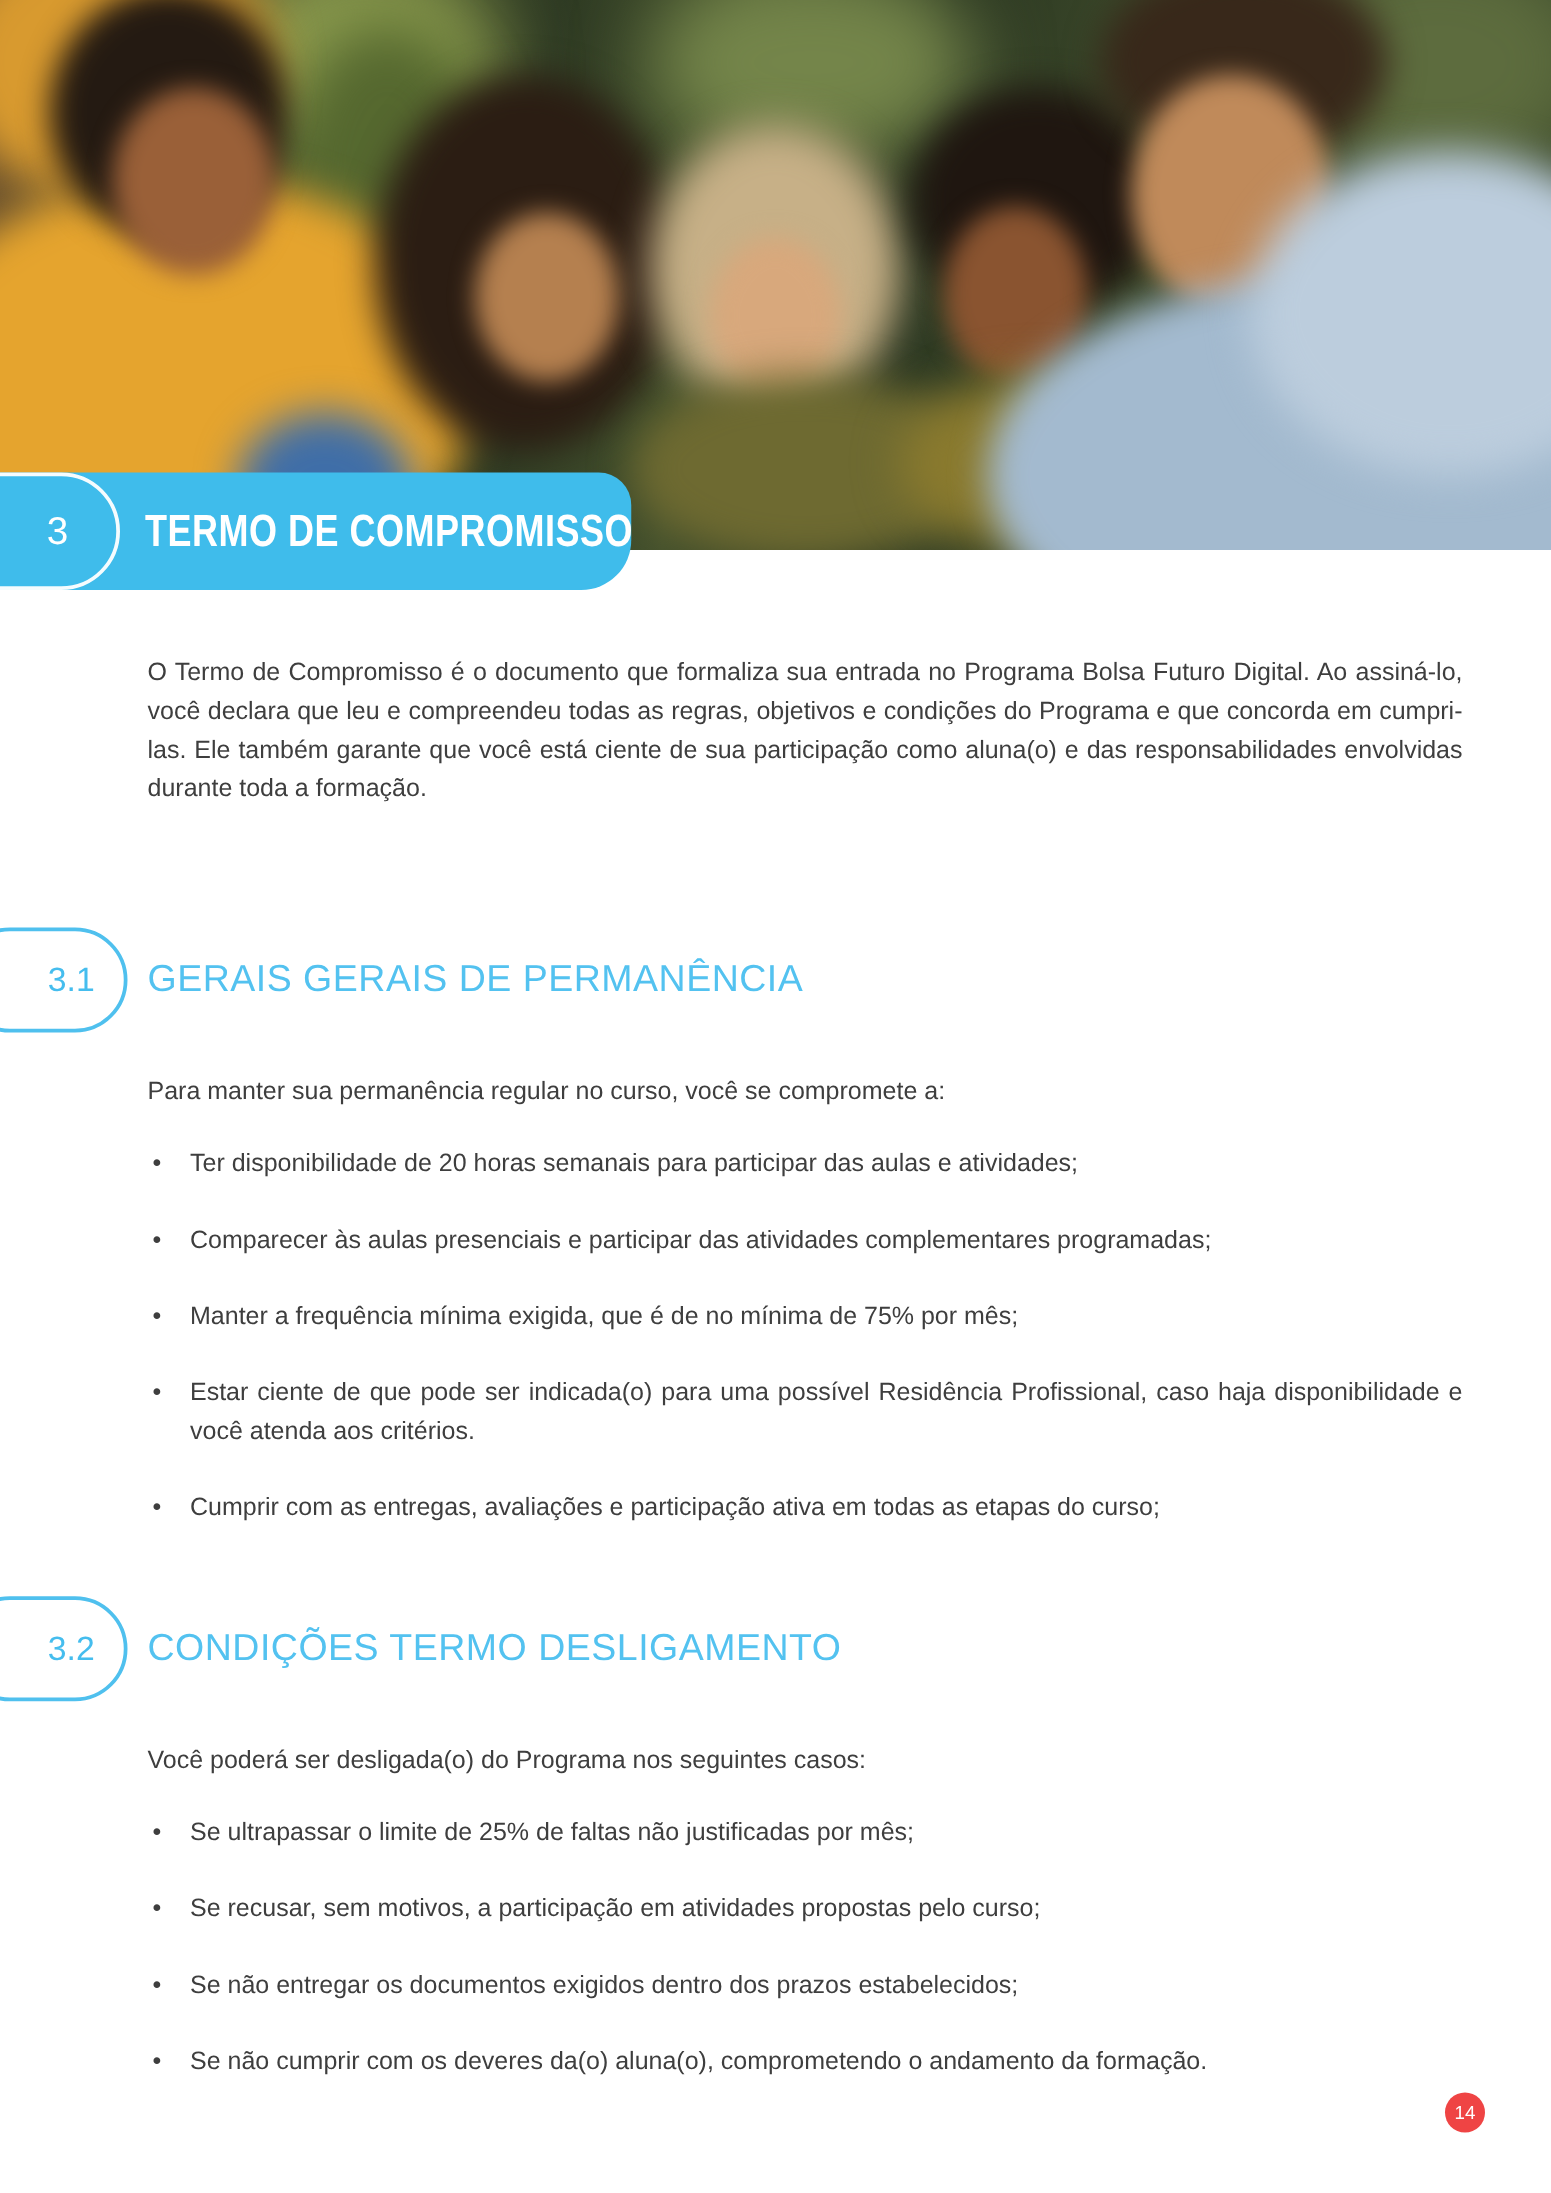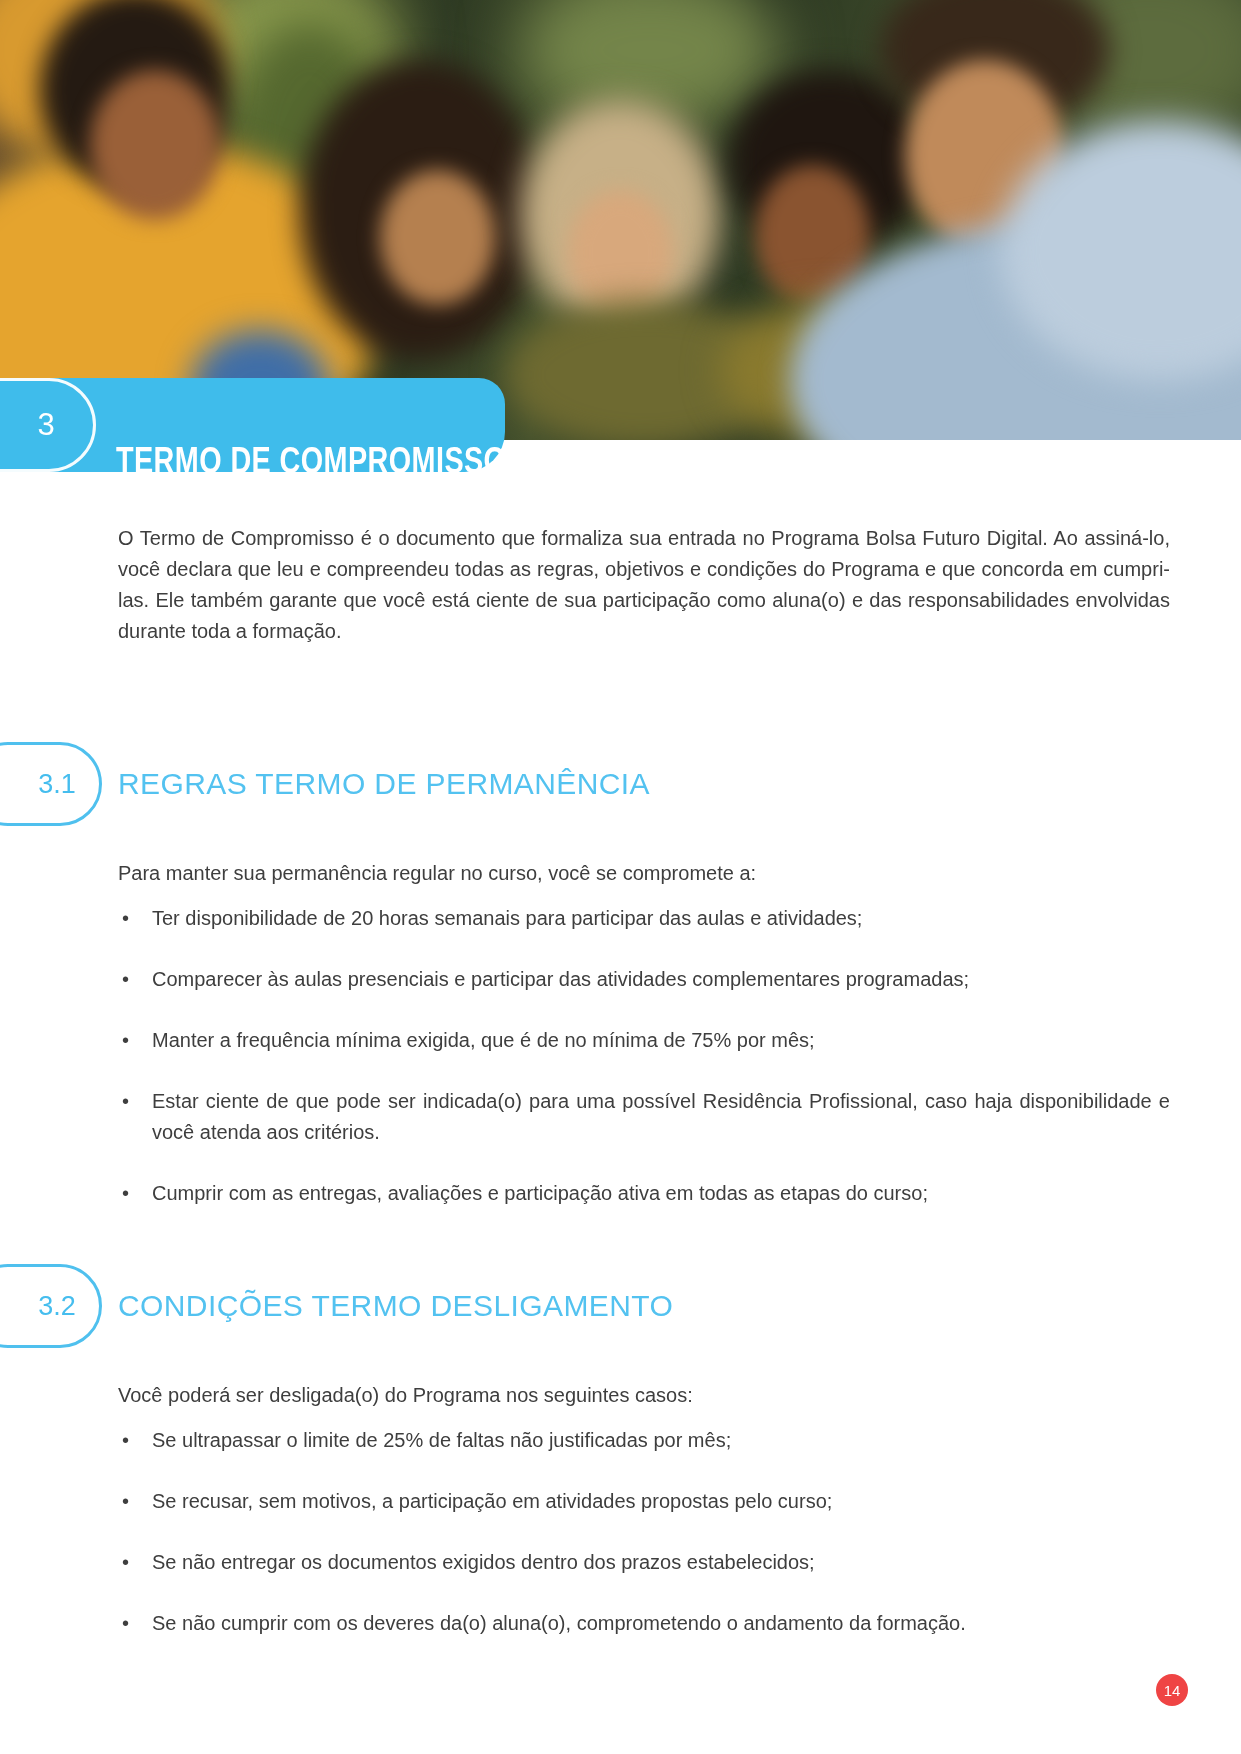--- a/index.html
+++ b/index.html
@@ -25,21 +25,20 @@
   }
   .chapter-badge {
     position:absolute; left:-46px; top:0; width:142px; height:94px;
     border:3px solid rgba(255,255,255,.95); border-radius:47px;
     display:flex; align-items:center; justify-content:center;
     padding-left:42px; color:#ffffff; font-size:31px;
   }
   .banner-title {
     position:absolute; left:116px; top:50%; transform:translateY(-50%);
     white-space:nowrap;
-    margin-top:36px;
   }
   .banner-title span {
     display:inline-block; transform:scaleX(.8); transform-origin:left center;
     color:#ffffff; font-weight:bold; font-size:36px; letter-spacing:.5px;
   }
 
   
   .content { position:relative; padding:523px 71px 0 118px; color:#3e3e3e; }
   .intro { font-size:20px; line-height:31px; text-align:justify; }
 
@@ -50,21 +49,21 @@
   .sec-badge {
     position:absolute; left:-152px; top:0; width:136px; height:84px;
     border:3px solid #4fc0ee; border-radius:42px;
     display:flex; align-items:center; justify-content:center;
     padding-left:46px; color:#45bdee; font-size:27px;
   }
   .sec-head h2 { font-size:30px; font-weight:400; color:#53c2f0; letter-spacing:.4px; }
 
   .lead { margin-top:32px; font-size:20px; line-height:31px; }
 
-  ul.rules { list-style:none; margin-top:14px; }
+  ul.rules { list-style:none; margin-top:27px; }
   ul.rules li {
     position:relative; padding-left:34px; margin-bottom:30px;
     font-size:20px; line-height:31px; text-align:justify;
   }
   ul.rules li::before { content:"•"; position:absolute; left:4px; top:0; color:#3e3e3e; }
 
   
   .page-num {
     position:absolute; left:1156px; top:1674px; width:32px; height:32px;
     border-radius:50%; background:#ef4444; color:#ffffff;
@@ -111,21 +110,21 @@
 
   <main class="content">
 
     <p class="intro">O Termo de Compromisso é o documento que formaliza sua entrada no Programa Bolsa Futuro Digital. Ao assiná-lo, você declara que leu e compreendeu todas as regras, objetivos e condições do Programa e que concorda em cumpri-las. Ele também garante que você está ciente de sua participação como aluna(o) e das responsabilidades envolvidas durante toda a formação.</p>
 
     <section class="sec1">
       <div class="sec-head">
         <div class="sec-badge">
           <span>3.1</span>
         </div>
-        <h2>REGRAS TERMO DE PERMANÊNCIA</h2>
+        <h2>GERAIS GERAIS DE PERMANÊNCIA</h2>
       </div>
       <p class="lead">Para manter sua permanência regular no curso, você se compromete a:</p>
       <ul class="rules">
         <li>Ter disponibilidade de 20 horas semanais para participar das aulas e atividades;</li>
         <li>Comparecer às aulas presenciais e participar das atividades complementares programadas;</li>
         <li>Manter a frequência mínima exigida, que é de no mínima de 75% por mês;</li>
         <li>Estar ciente de que pode ser indicada(o) para uma possível Residência Profissional, caso haja disponibilidade e você atenda aos critérios.</li>
         <li>Cumprir com as entregas, avaliações e participação ativa em todas as etapas do curso;</li>
       </ul>
     </section>

